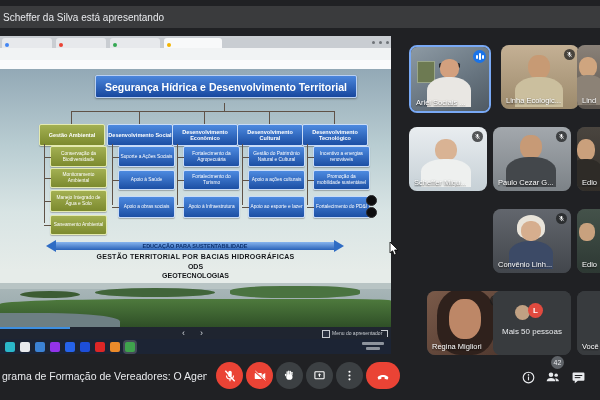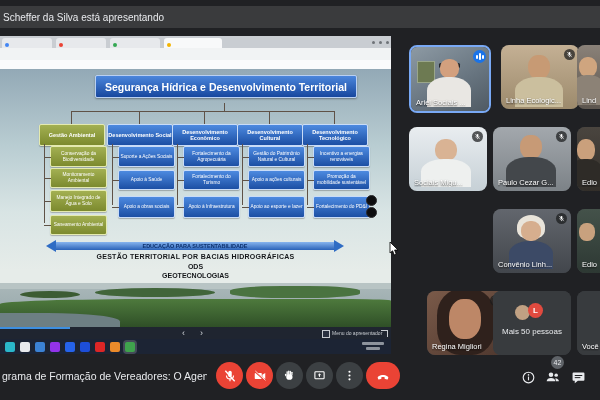--- a/index.html
+++ b/index.html
@@ -271,21 +271,21 @@
       <div class="avb" style="left:12px;top:32px;width:50px;height:28px;background:#eef0ef;"></div>
     </div>
     <div class="tmic">
       <svg width="7" height="7" viewBox="0 0 24 24">
           <rect x="9" y="3" width="6" height="11" rx="3" fill="#fff"></rect>
           <path d="M6 11a6 6 0 0 0 12 0" stroke="#fff" stroke-width="2" fill="none"></path>
           <line x1="12" y1="17" x2="12" y2="21" stroke="#fff" stroke-width="2"></line>
           <line x1="4" y1="3" x2="20" y2="21" stroke="#fff" stroke-width="2"></line>
         </svg>
     </div>
-    <div class="pname">Sociais Migu...</div>
+    <div class="pname">Scheffer Migu...</div>
   </div>
 
   <div class="tile" style="left:493px;top:127px;">
     <div class="tilebg bgE">
       <div class="avh" style="left:27px;top:8px;width:22px;height:24px;background:#c79a76;"></div>
       <div class="avb" style="left:13px;top:30px;width:50px;height:30px;background:#43474b;"></div>
     </div>
     <div class="tmic">
       <svg width="7" height="7" viewBox="0 0 24 24">
           <rect x="9" y="3" width="6" height="11" rx="3" fill="#fff"></rect>

